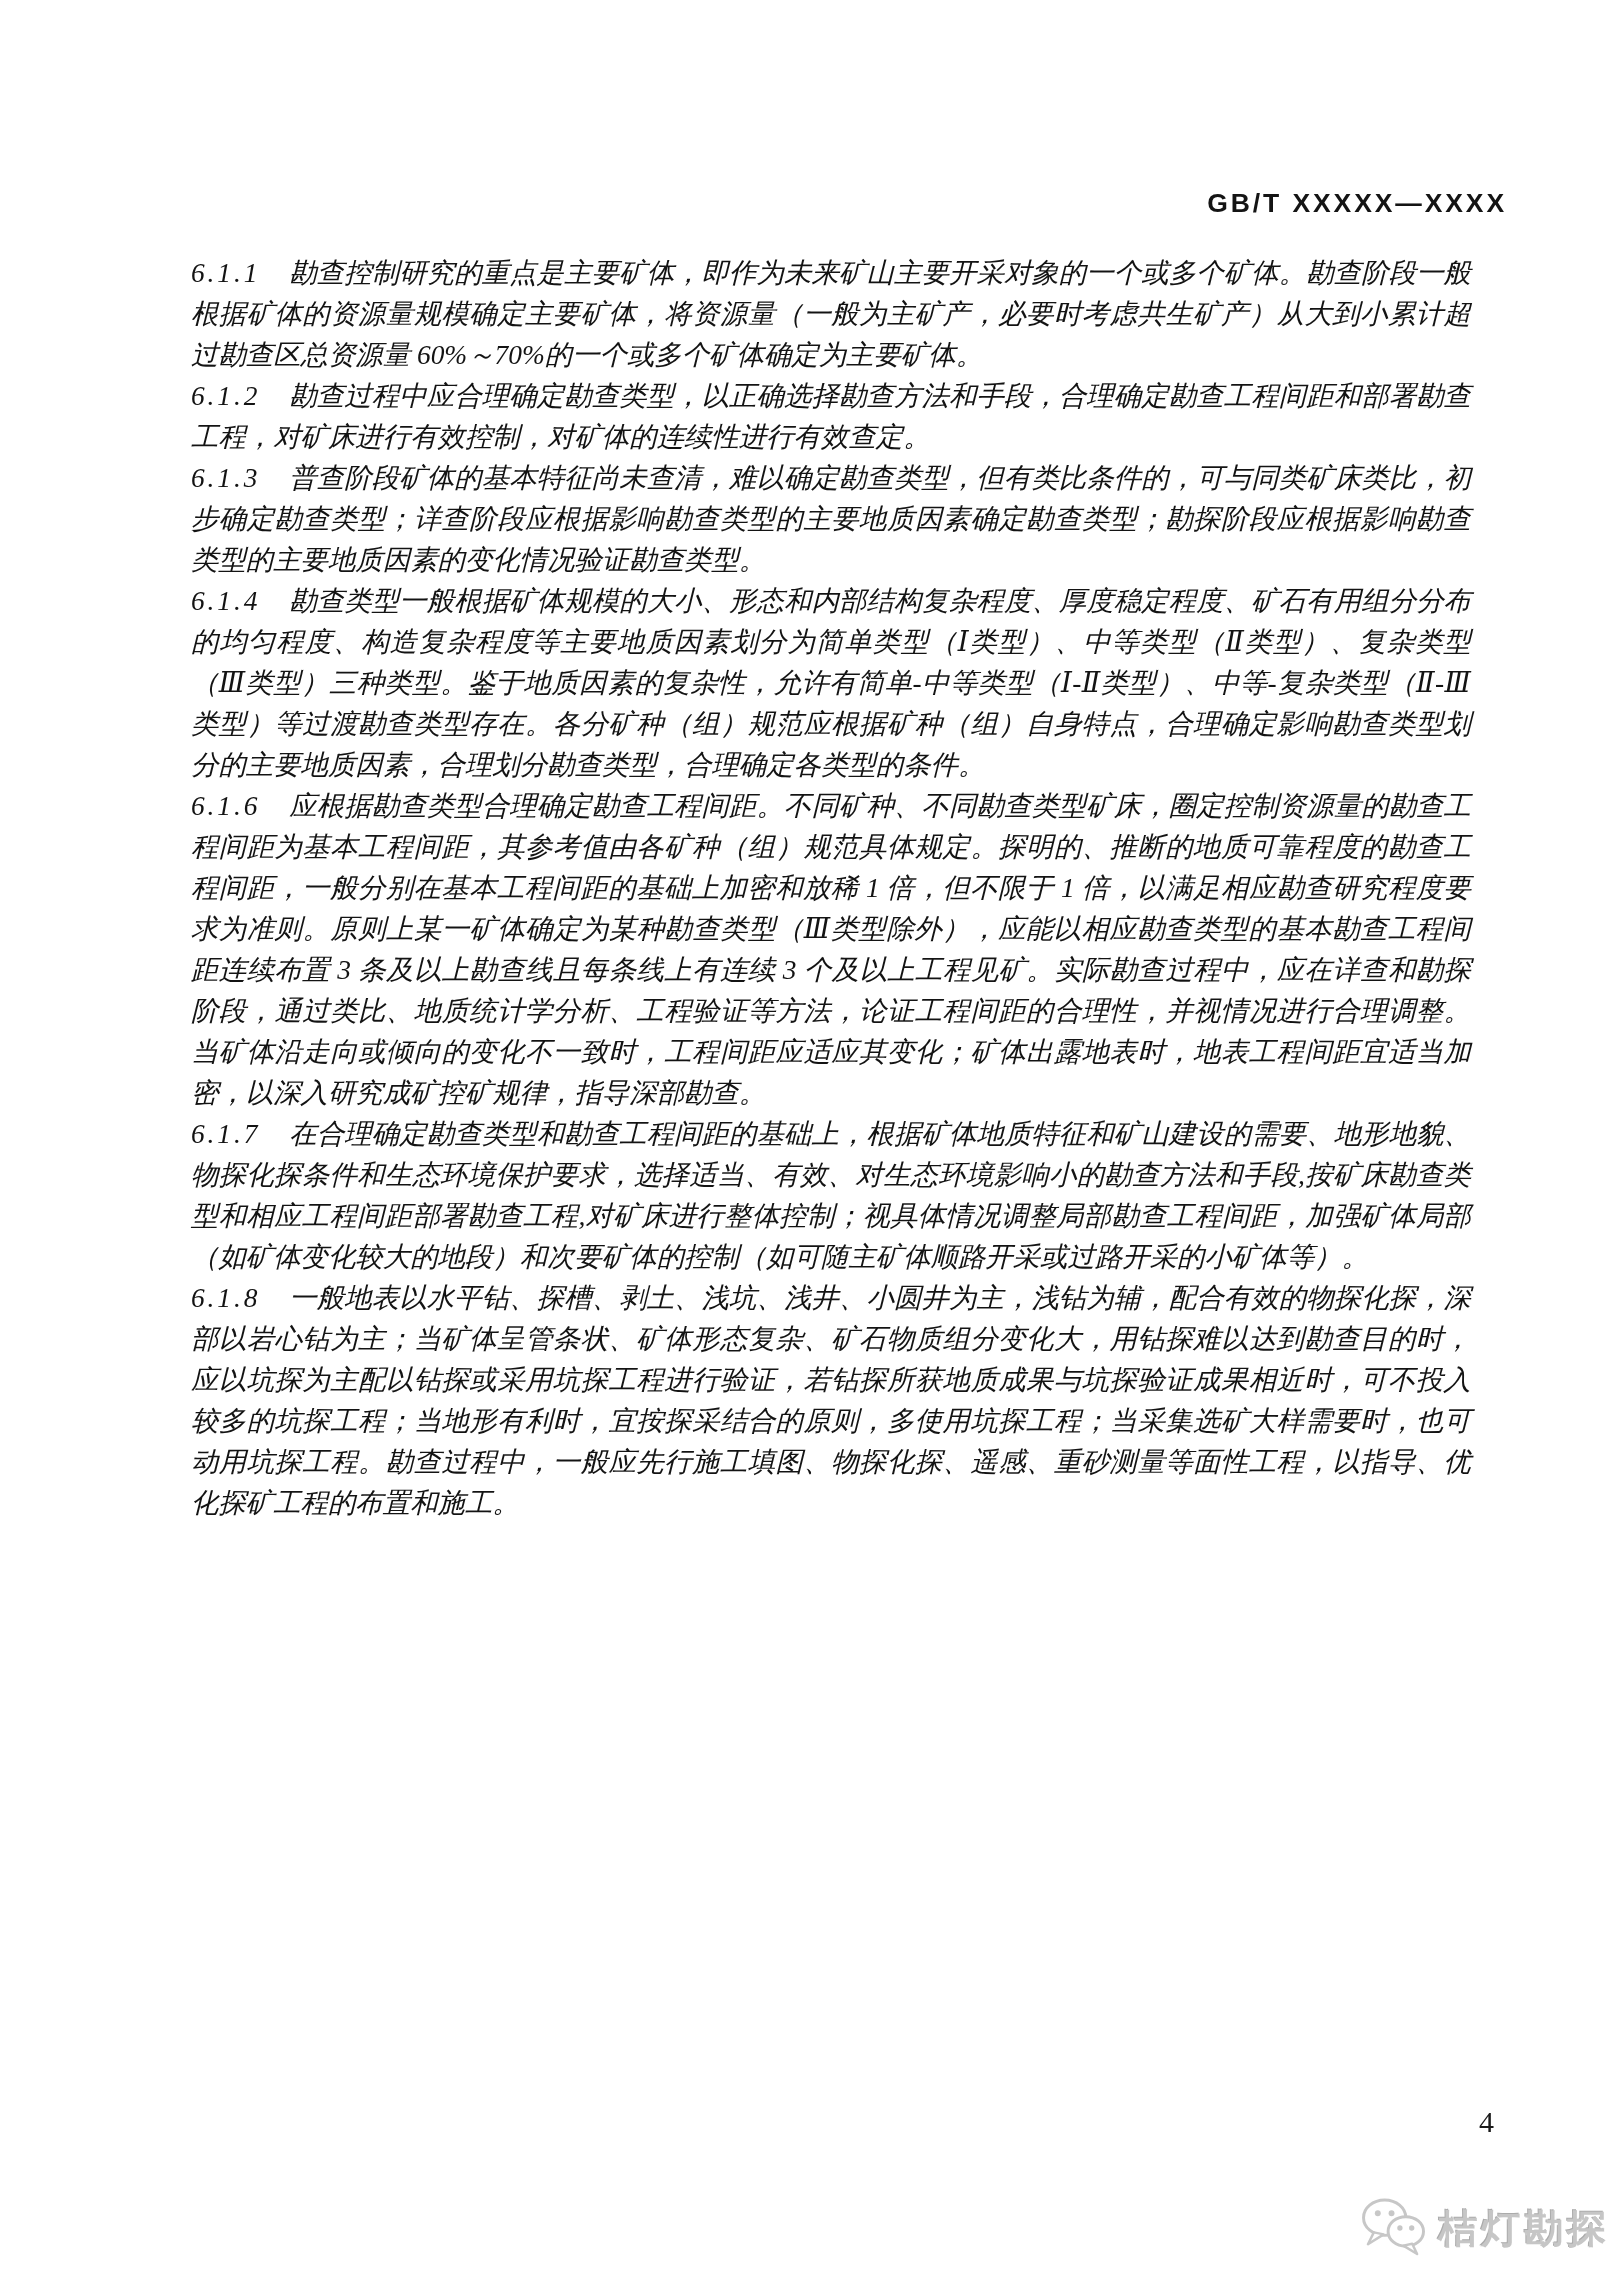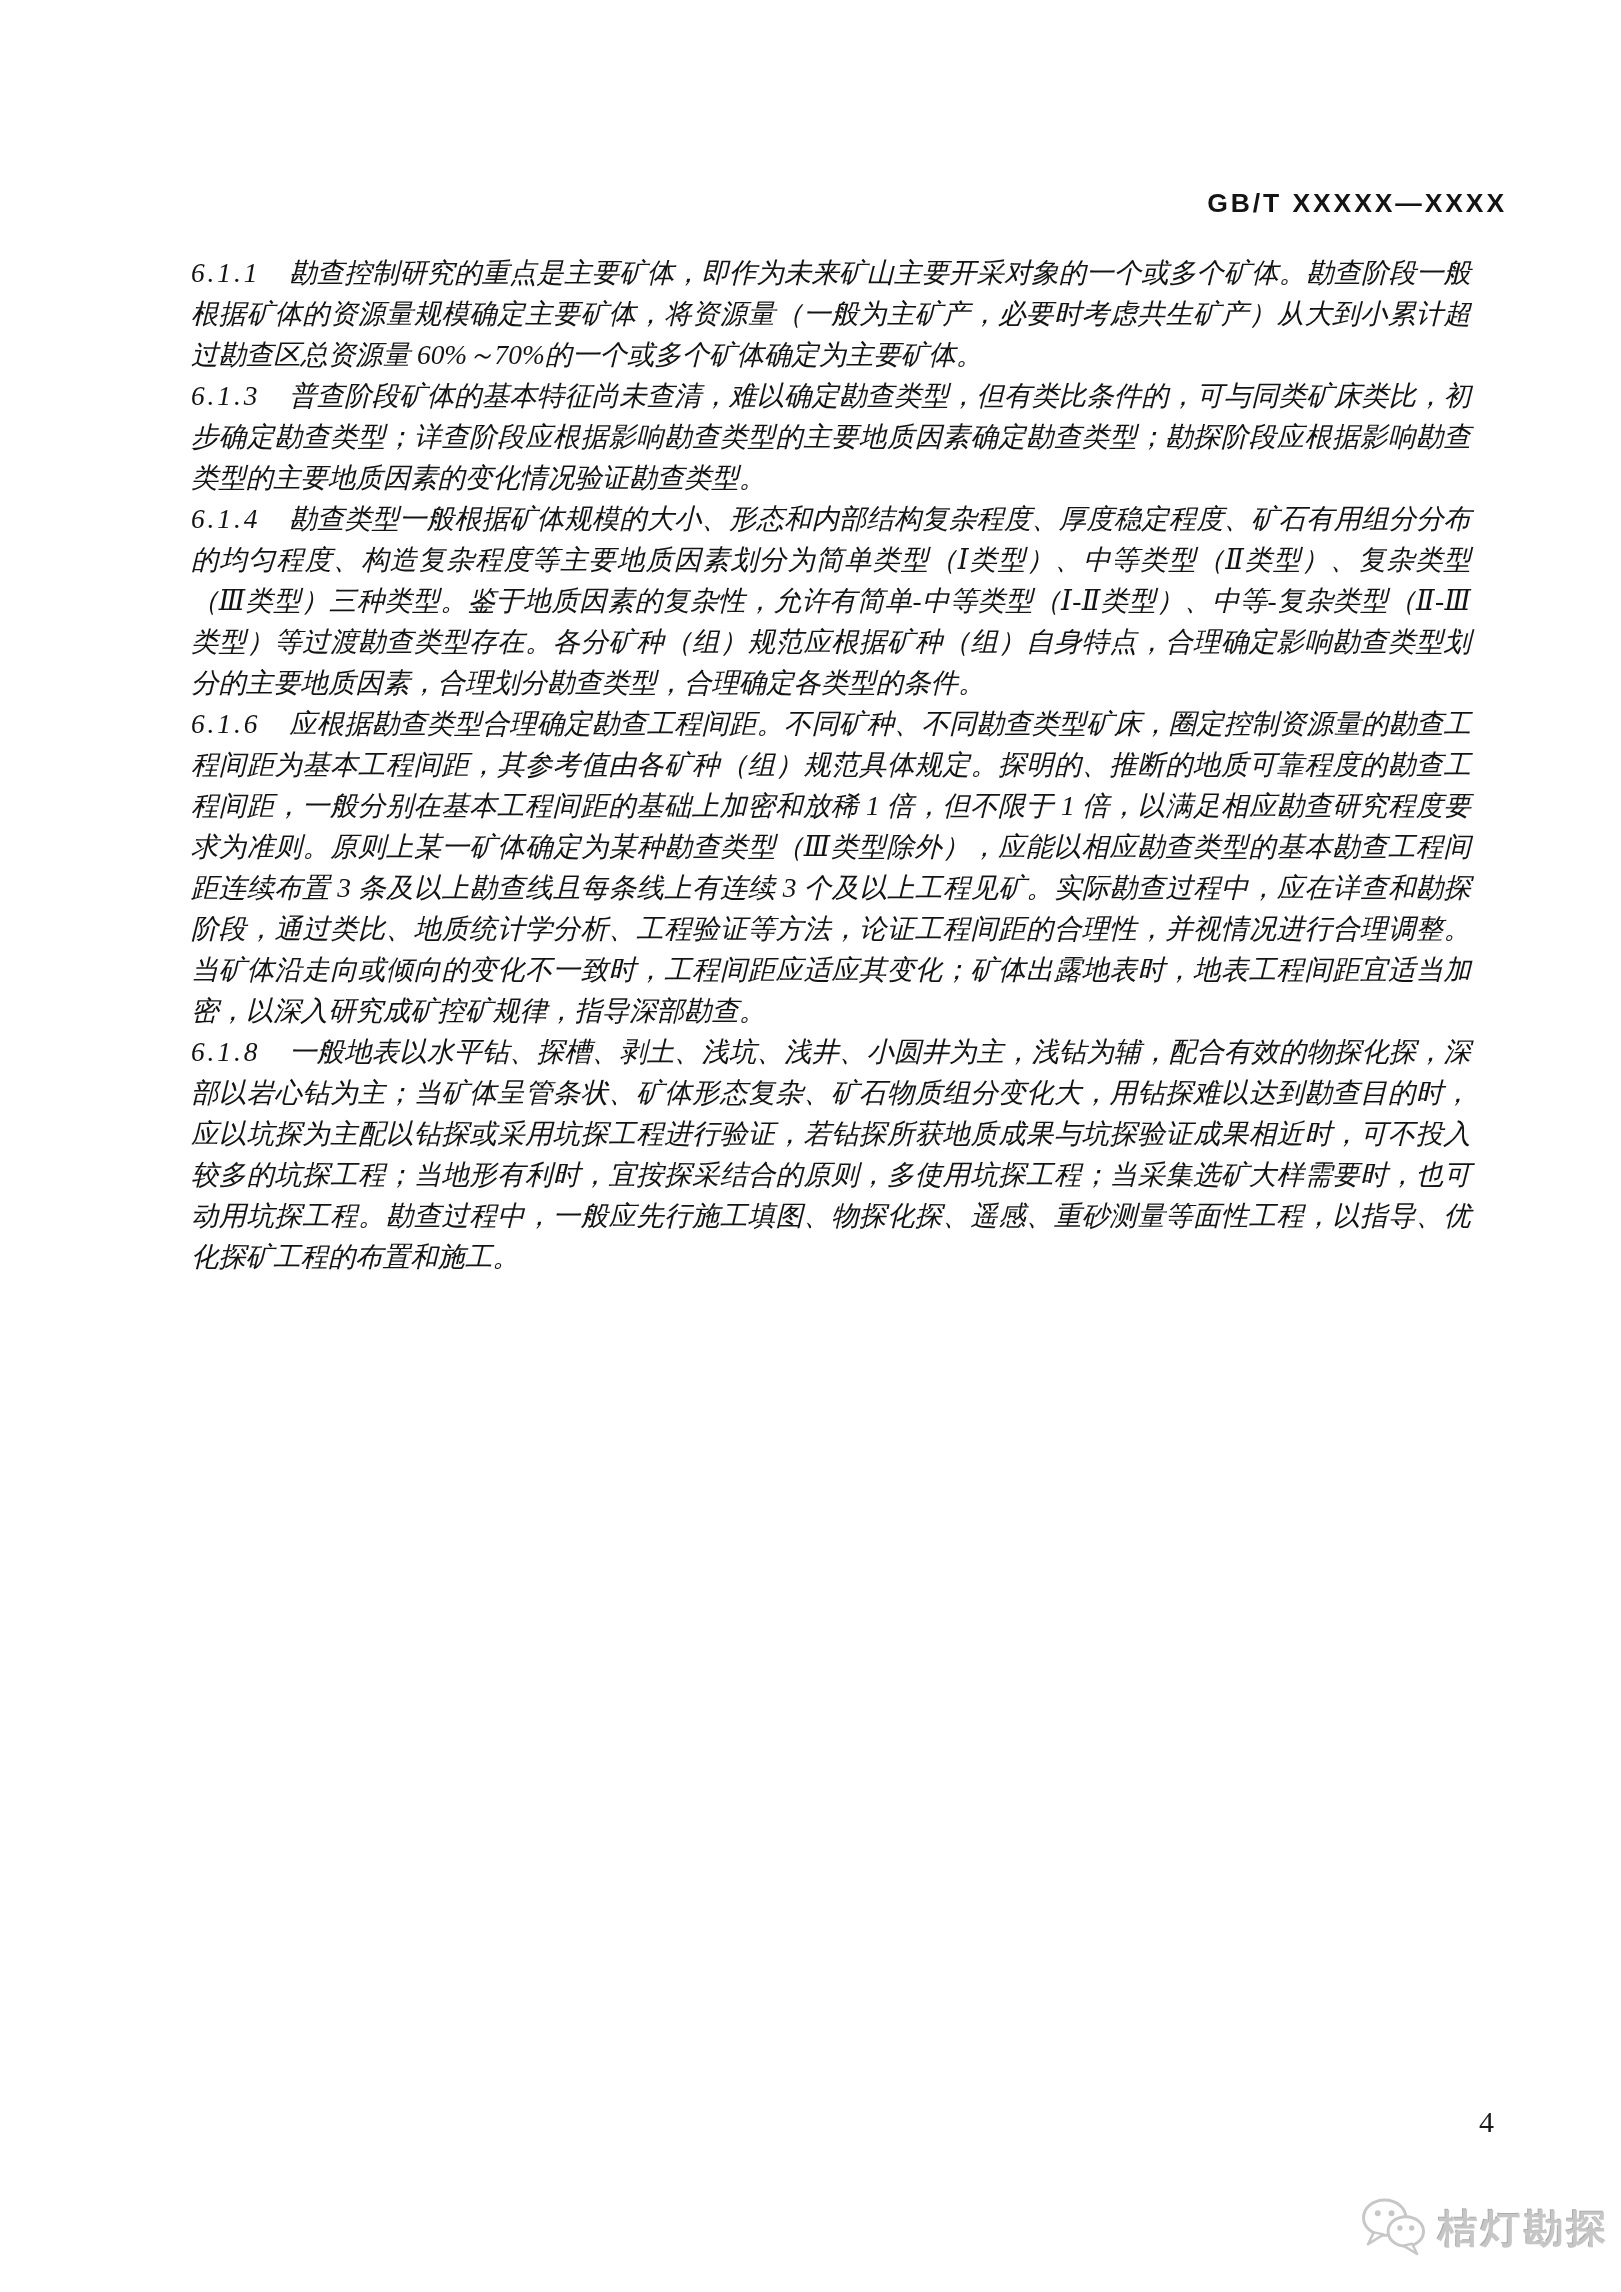--- a/index.html
+++ b/index.html
@@ -71,23 +71,25 @@
 </style>
 </head>
 <body>
 
 <div class="page">
 
   <div class="doc-header">GB/T XXXXX—XXXX</div>
 
   <div class="body-text">
     <p class="para"><span class="num">6.1.1</span><span>勘查控制研究的重点是主要矿体，即作为未来矿山主要开采对象的一个或多个矿体。勘查阶段一般根据矿体的资源量规模确定主要矿体，将资源量（一般为主矿产，必要时考虑共生矿产）从大到小累计超过勘查区总资源量 60%～70%的一个或多个矿体确定为主要矿体。</span></p>
+    <p class="para"><span class="num">6.1.2</span><span>勘查过程中应合理确定勘查类型，以正确选择勘查方法和手段，合理确定勘查工程间距和部署勘查工程，对矿床进行有效控制，对矿体的连续性进行有效查定。</span></p>
     <p class="para"><span class="num">6.1.3</span><span>普查阶段矿体的基本特征尚未查清，难以确定勘查类型，但有类比条件的，可与同类矿床类比，初步确定勘查类型；详查阶段应根据影响勘查类型的主要地质因素确定勘查类型；勘探阶段应根据影响勘查类型的主要地质因素的变化情况验证勘查类型。</span></p>
     <p class="para"><span class="num">6.1.4</span><span>勘查类型一般根据矿体规模的大小、形态和内部结构复杂程度、厚度稳定程度、矿石有用组分分布的均匀程度、构造复杂程度等主要地质因素划分为简单类型（Ⅰ类型）、中等类型（Ⅱ类型）、复杂类型（Ⅲ类型）三种类型。鉴于地质因素的复杂性，允许有简单-中等类型（Ⅰ-Ⅱ类型）、中等-复杂类型（Ⅱ-Ⅲ类型）等过渡勘查类型存在。各分矿种（组）规范应根据矿种（组）自身特点，合理确定影响勘查类型划分的主要地质因素，合理划分勘查类型，合理确定各类型的条件。</span></p>
     <p class="para"><span class="num">6.1.6</span><span>应根据勘查类型合理确定勘查工程间距。不同矿种、不同勘查类型矿床，圈定控制资源量的勘查工程间距为基本工程间距，其参考值由各矿种（组）规范具体规定。探明的、推断的地质可靠程度的勘查工程间距，一般分别在基本工程间距的基础上加密和放稀 1 倍，但不限于 1 倍，以满足相应勘查研究程度要求为准则。原则上某一矿体确定为某种勘查类型（Ⅲ类型除外），应能以相应勘查类型的基本勘查工程间距连续布置 3 条及以上勘查线且每条线上有连续 3 个及以上工程见矿。实际勘查过程中，应在详查和勘探阶段，通过类比、地质统计学分析、工程验证等方法，论证工程间距的合理性，并视情况进行合理调整。当矿体沿走向或倾向的变化不一致时，工程间距应适应其变化；矿体出露地表时，地表工程间距宜适当加密，以深入研究成矿控矿规律，指导深部勘查。</span></p>
+    <p class="para"><span class="num">6.1.7</span><span>在合理确定勘查类型和勘查工程间距的基础上，根据矿体地质特征和矿山建设的需要、地形地貌、物探化探条件和生态环境保护要求，选择适当、有效、对生态环境影响小的勘查方法和手段,按矿床勘查类型和相应工程间距部署勘查工程,对矿床进行整体控制；视具体情况调整局部勘查工程间距，加强矿体局部（如矿体变化较大的地段）和次要矿体的控制（如可随主矿体顺路开采或过路开采的小矿体等）。</span></p>
     <p class="para"><span class="num">6.1.8</span><span>一般地表以水平钻、探槽、剥土、浅坑、浅井、小圆井为主，浅钻为辅，配合有效的物探化探，深部以岩心钻为主；当矿体呈管条状、矿体形态复杂、矿石物质组分变化大，用钻探难以达到勘查目的时，应以坑探为主配以钻探或采用坑探工程进行验证，若钻探所获地质成果与坑探验证成果相近时，可不投入较多的坑探工程；当地形有利时，宜按探采结合的原则，多使用坑探工程；当采集选矿大样需要时，也可动用坑探工程。勘查过程中，一般应先行施工填图、物探化探、遥感、重砂测量等面性工程，以指导、优化探矿工程的布置和施工。</span></p>
   </div>
 
   <div class="page-number">4</div>
 
   <div class="watermark">
     <svg class="wm-icon" width="69" height="59" viewBox="0 0 70 60" xmlns="http://www.w3.org/2000/svg">
       <ellipse cx="25" cy="21" rx="21.5" ry="18" fill="#ffffff" stroke="#c7c7c7" stroke-width="3"></ellipse>
       <path d="M14 36 L8 48 L24 38 Z" fill="#ffffff" stroke="#c7c7c7" stroke-width="2.5" stroke-linejoin="round"></path>
       <circle cx="18" cy="16.5" r="3" fill="#c7c7c7"></circle>

